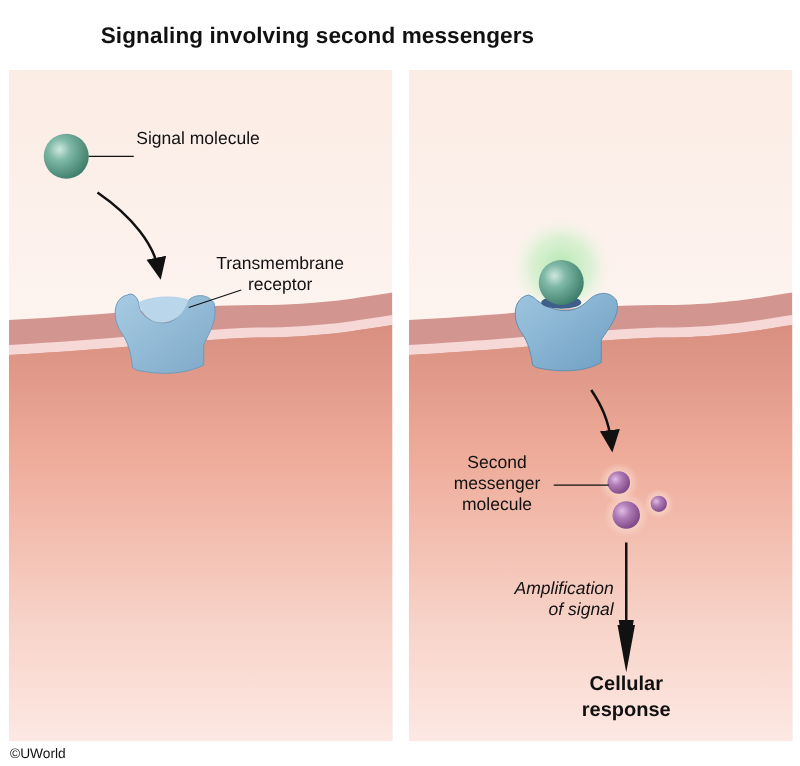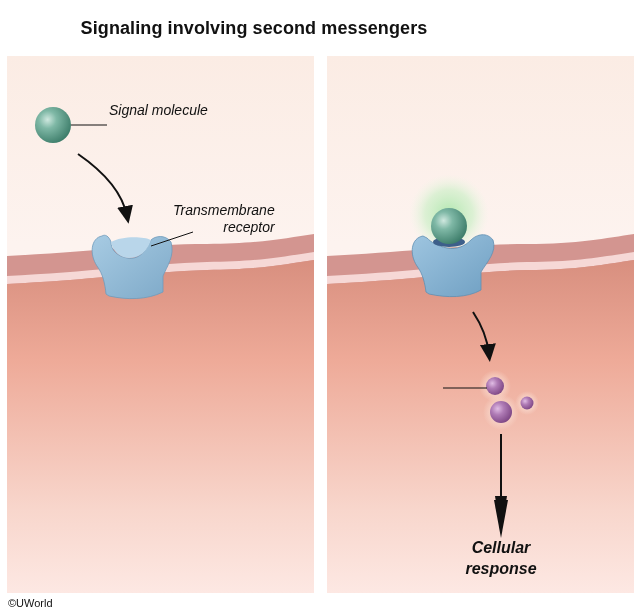--- a/index.html
+++ b/index.html
@@ -4,21 +4,21 @@
 <style>
   html, body { margin: 0; padding: 0; background: #ffffff; }
   body { width: 640px; height: 613px; position: relative; overflow: hidden;
          font-family: "Liberation Sans", sans-serif; color: #111; }
   #title { position: absolute; top: 18px; left: 0; width: 508px; text-align: center;
            font-weight: bold; font-size: 18px; letter-spacing: 0.1px; }
   .panel { position: absolute; top: 56px; width: 307px; height: 537px; overflow: hidden; }
   #panel-left { left: 7px; }
   #panel-right { left: 327px; }
   .panel svg { position: absolute; left: 0; top: 0; }
-  .lbl { position: absolute; font-size: 14px; line-height: 17px; color: #111; text-align: center; white-space: nowrap; font-style: italic; }
+  .lbl { position: absolute; font-size: 14px; line-height: 17px; color: #111; text-align: center; white-space: nowrap; }
   .lbl.it { font-style: italic; text-align: right; }
   .lbl.bold { font-weight: bold; font-size: 16px; line-height: 21px; }
   #credit { position: absolute; left: 8px; top: 597px; font-size: 11px; color: #111; }
 </style>
 </head>
 <body>
 
 <div id="title">Signaling involving second messengers</div>
 
 <div class="panel" id="panel-left">
@@ -57,21 +57,21 @@
       <path d="M104,186 C106,196 114,202 122,202 C132,202 140,196 144,184 C136,180 114,180 104,186 Z" fill="#b9d6ea"></path>
     </g>
     <circle cx="46" cy="69" r="18" fill="url(#sphereG)"></circle>
     <line x1="64" y1="69" x2="100" y2="69" stroke="#111" stroke-width="1"></line>
     <path d="M71,98 C100,118 116,140 120,160" fill="none" stroke="#111" stroke-width="2" marker-end="url(#arrowL)"></path>
     <line x1="144" y1="190" x2="186" y2="176" stroke="#111" stroke-width="1"></line>
   </svg>
   <div class="lbl" style="left:102px; top:46px;">
     <div>Signal molecule</div>
   </div>
-  <div class="lbl" style="left:166px; top:146px;text-align:right;">
+  <div class="lbl" style="left:166px; top:146px;">
     <div>Transmembrane</div>
     <div>receptor</div>
   </div>
 </div>
 
 <div class="panel" id="panel-right">
   <svg width="307" height="537" viewBox="0 0 307 537">
     <defs>
       <linearGradient id="bgR" x1="0" y1="0" x2="0" y2="1">
         <stop offset="0" stop-color="#fbece4"></stop>
@@ -127,19 +127,28 @@
       <circle cx="174" cy="356" r="18" fill="url(#pglow)"></circle>
       <circle cx="200" cy="347" r="12" fill="url(#pglow)"></circle>
       <circle cx="168" cy="330" r="9" fill="url(#purple)"></circle>
       <circle cx="174" cy="356" r="11" fill="url(#purple)"></circle>
       <circle cx="200" cy="347" r="6.5" fill="url(#purple)"></circle>
     </g>
     <line x1="116" y1="332" x2="160" y2="332" stroke="#111" stroke-width="1"></line>
     <path d="M173,378 L173,440 L168,440 L174,478 L180,440 L175,440 L175,378 Z" fill="#111"></path>
     <path d="M167,444 L174,482 L181,444 Z" fill="#111"></path>
   </svg>
+  <div class="lbl" style="left:36px; top:305px;">
+    <div>Second</div>
+    <div>messenger</div>
+    <div>molecule</div>
+  </div>
+  <div class="lbl it" style="left:70px; top:406px; width:94px;">
+    <div>Amplification</div>
+    <div>of signal</div>
+  </div>
   <div class="lbl bold" style="left:134px; top:481px; width:80px;">
     <div>Cellular</div>
     <div>response</div>
   </div>
 </div>
 
 <div id="credit">©UWorld</div>
 
 </body></html>

